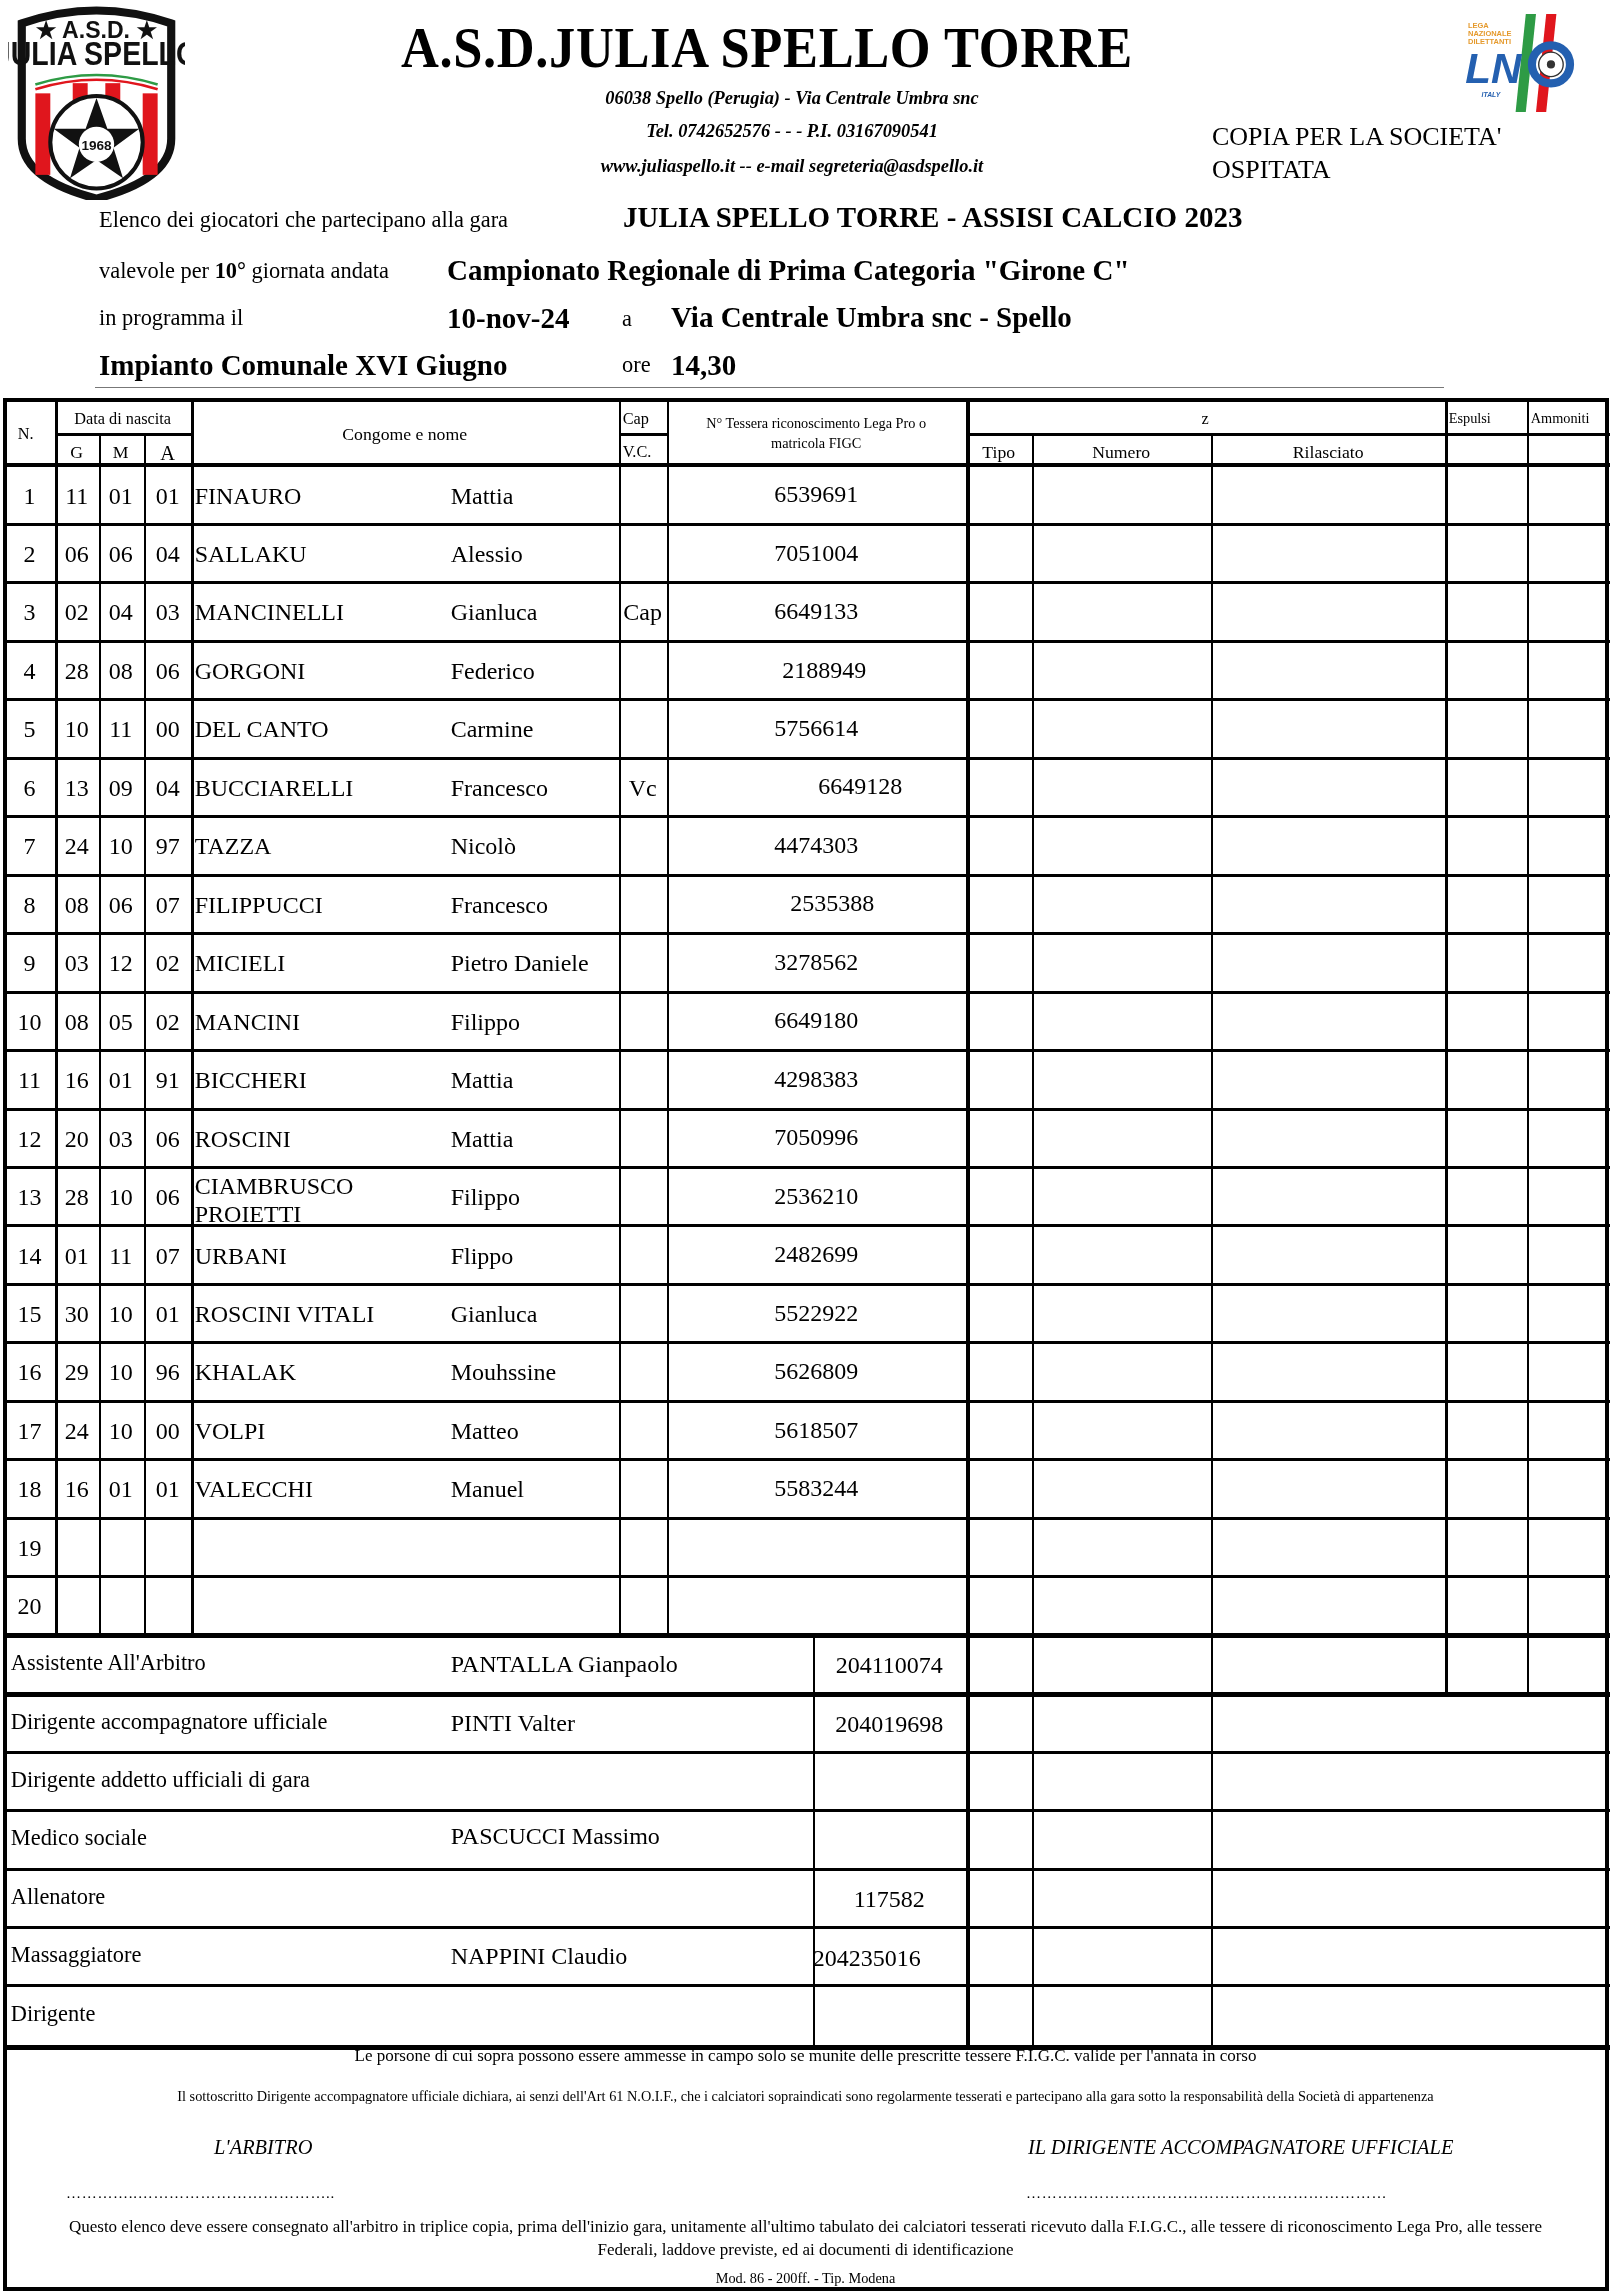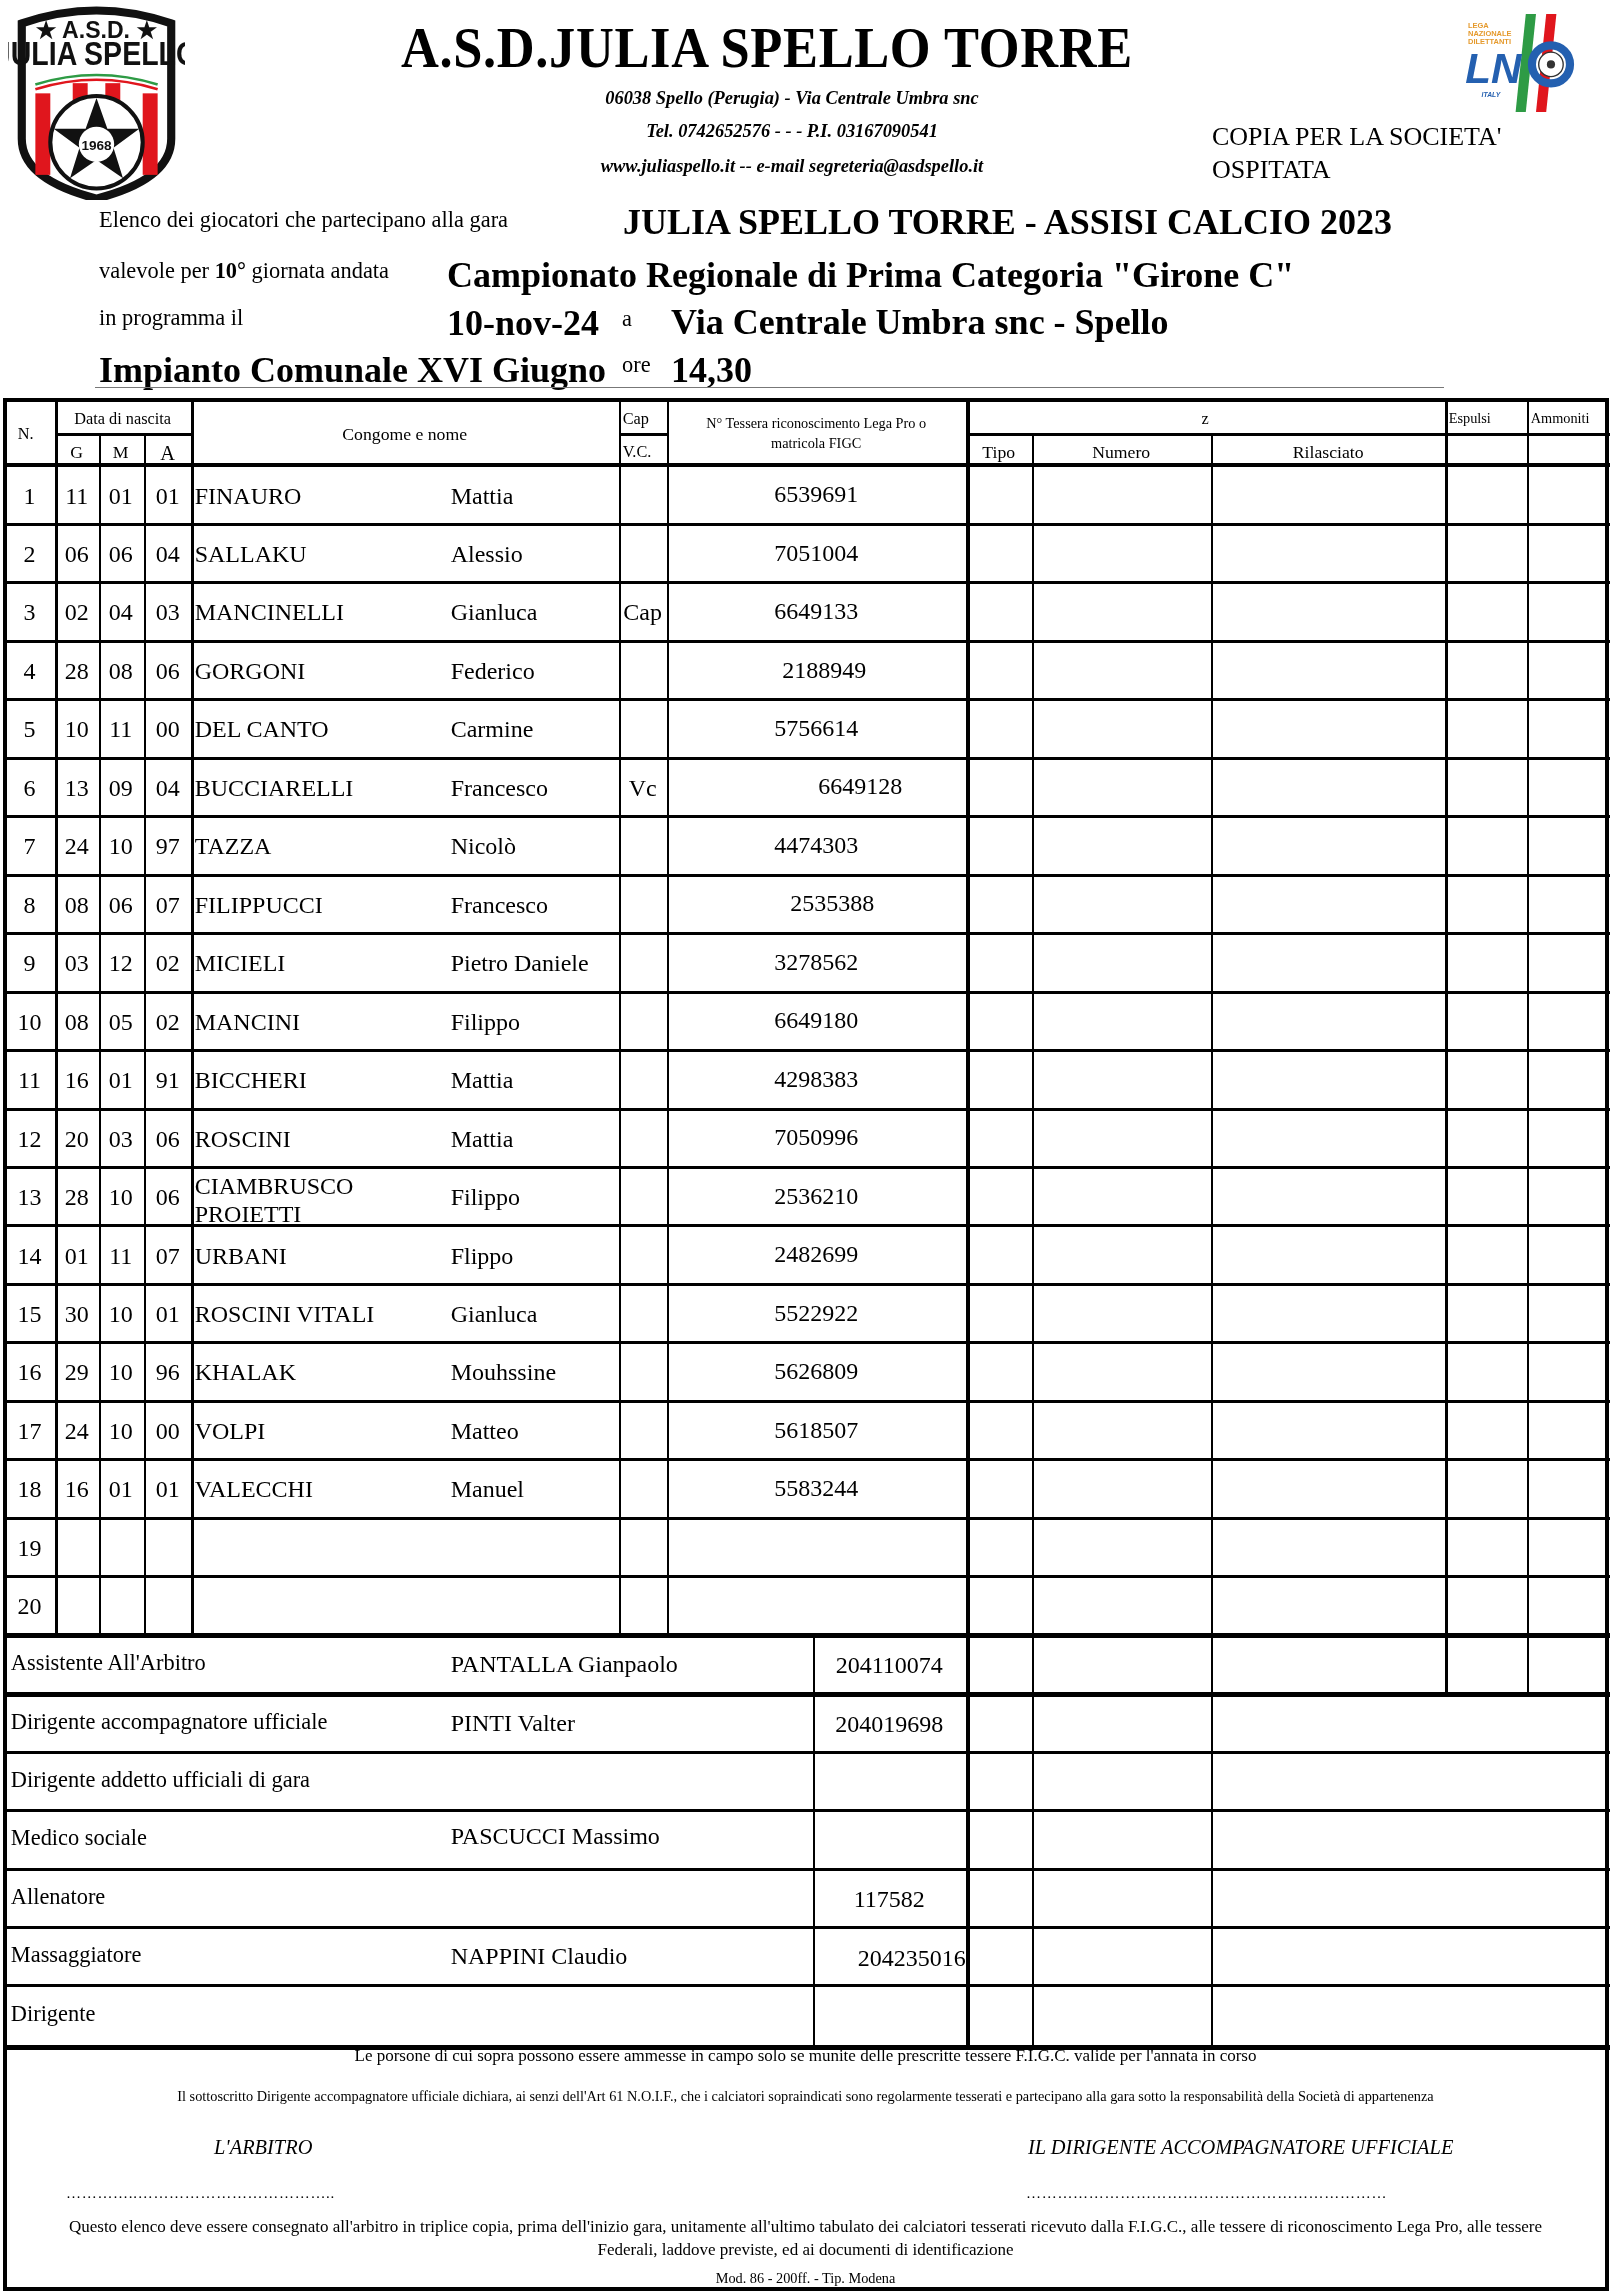--- a/index.html
+++ b/index.html
@@ -6,21 +6,21 @@
   body { width:1611px; height:2295px; position:relative; overflow:hidden;
          font-family:"Liberation Serif","DejaVu Serif",serif; color:#000; }
   .abs { position:absolute; }
   .logo-left { left:8.2px; top:2.7px; width:177px; height:197px; }
   .logo-right { left:1461px; top:9.5px; width:116px; height:102px; }
   .title { left:401px; top:15px; font-size:57px; font-weight:bold; letter-spacing:0.7px;
            transform:scaleX(0.92); transform-origin:left top; white-space:nowrap; }
   .addr { font-style:italic; font-weight:bold; font-size:18.4px; white-space:nowrap; text-align:center; width:680px; left:452px; }
   .copy { left:1212px; font-size:26px; white-space:nowrap; }
   .info-label { font-size:22.4px; white-space:nowrap; }
-  .info-bold { font-size:36px; font-weight:bold; white-space:nowrap;text-align:center; }
+  .info-bold { font-size:29px; font-weight:bold; white-space:nowrap;text-align:center; }
   .hr-top { left:95px; top:387px; width:1349px; height:1.4px; background:#777; }
 
   
   .grid { left:2.7px; top:398px; width:1606px; height:1893px; border:4.1px solid #000; box-sizing:border-box; }
   .vl { position:absolute; background:#000; }
   .hl { position:absolute; background:#000; height:4.1px; }
   .cell-text { position:absolute; white-space:nowrap; font-size:24px; line-height:1; }
   .hdr-text { position:absolute; white-space:nowrap; font-size:16.3px; line-height:1; }
   .hdr-text.sm { font-size:14.3px; }
   .foot-text { position:absolute; white-space:nowrap; font-size:16.3px; text-align:center; }
@@ -320,21 +320,21 @@
     <div class="cell-text" style="left: 4.1px; top: 1425px; font-size: 22.4px;">Medico sociale</div>
     <div class="cell-text" style="left: 444px; top: 1425px; font-size: 24px;"></div>
     <div class="cell-text" style="left: 806px; top: 1427px; width: 153px; text-align: center;"></div>
     <div class="hl" style="left: -2.7px; top: 1466px; width: 1611px; height: 3.4px;"></div>
     <div class="cell-text" style="left: 4.1px; top: 1484px; font-size: 22.4px;">Allenatore</div>
     <div class="cell-text" style="left: 444px; top: 1422px; font-size: 24px;">PASCUCCI Massimo</div>
     <div class="cell-text" style="left: 806px; top: 1485px; width: 153px; text-align: center;">117582</div>
     <div class="hl" style="left: -2.7px; top: 1524px; width: 1611px; height: 3.4px;"></div>
     <div class="cell-text" style="left: 4.1px; top: 1542px; font-size: 22.4px;">Massaggiatore</div>
     <div class="cell-text" style="left: 444px; top: 1542px; font-size: 24px;">NAPPINI Claudio</div>
-    <div class="cell-text" style="left: 806px; top: 1544px; width: 153px; text-align: right;">204235016</div>
+    <div class="cell-text" style="left: 806px; top: 1544px; width: 153px; text-align: left;">204235016</div>
     <div class="hl" style="left: -2.7px; top: 1582px; width: 1611px; height: 3.4px;"></div>
     <div class="cell-text" style="left: 4.1px; top: 1601px; font-size: 22.4px;">Dirigente</div>
     <div class="cell-text" style="left: 444px; top: 1601px; font-size: 24px;"></div>
     <div class="cell-text" style="left: 806px; top: 1602px; width: 153px; text-align: center;"></div>
     <div class="hl" style="left: -2.7px; top: 1643px; width: 1611px; height: 5.4px;"></div>
   </div>
 
 <div class="foot-text" style="left:0; width:1611px; top:2046px; font-size:17px;">Le porsone di cui sopra possono essere ammesse in campo solo se munite delle prescritte tessere F.I.G.C. valide per l'annata in corso</div>
 <div class="foot-text" style="left:0; width:1611px; top:2088px; font-size:14.3px;">Il sottoscritto Dirigente accompagnatore ufficiale dichiara, ai senzi dell'Art 61 N.O.I.F., che i calciatori sopraindicati sono regolarmente tesserati e partecipano alla gara sotto la responsabilità della Società di appartenenza</div>
 <div class="sig" style="left:214px; top:2136px;">L'ARBITRO</div>

